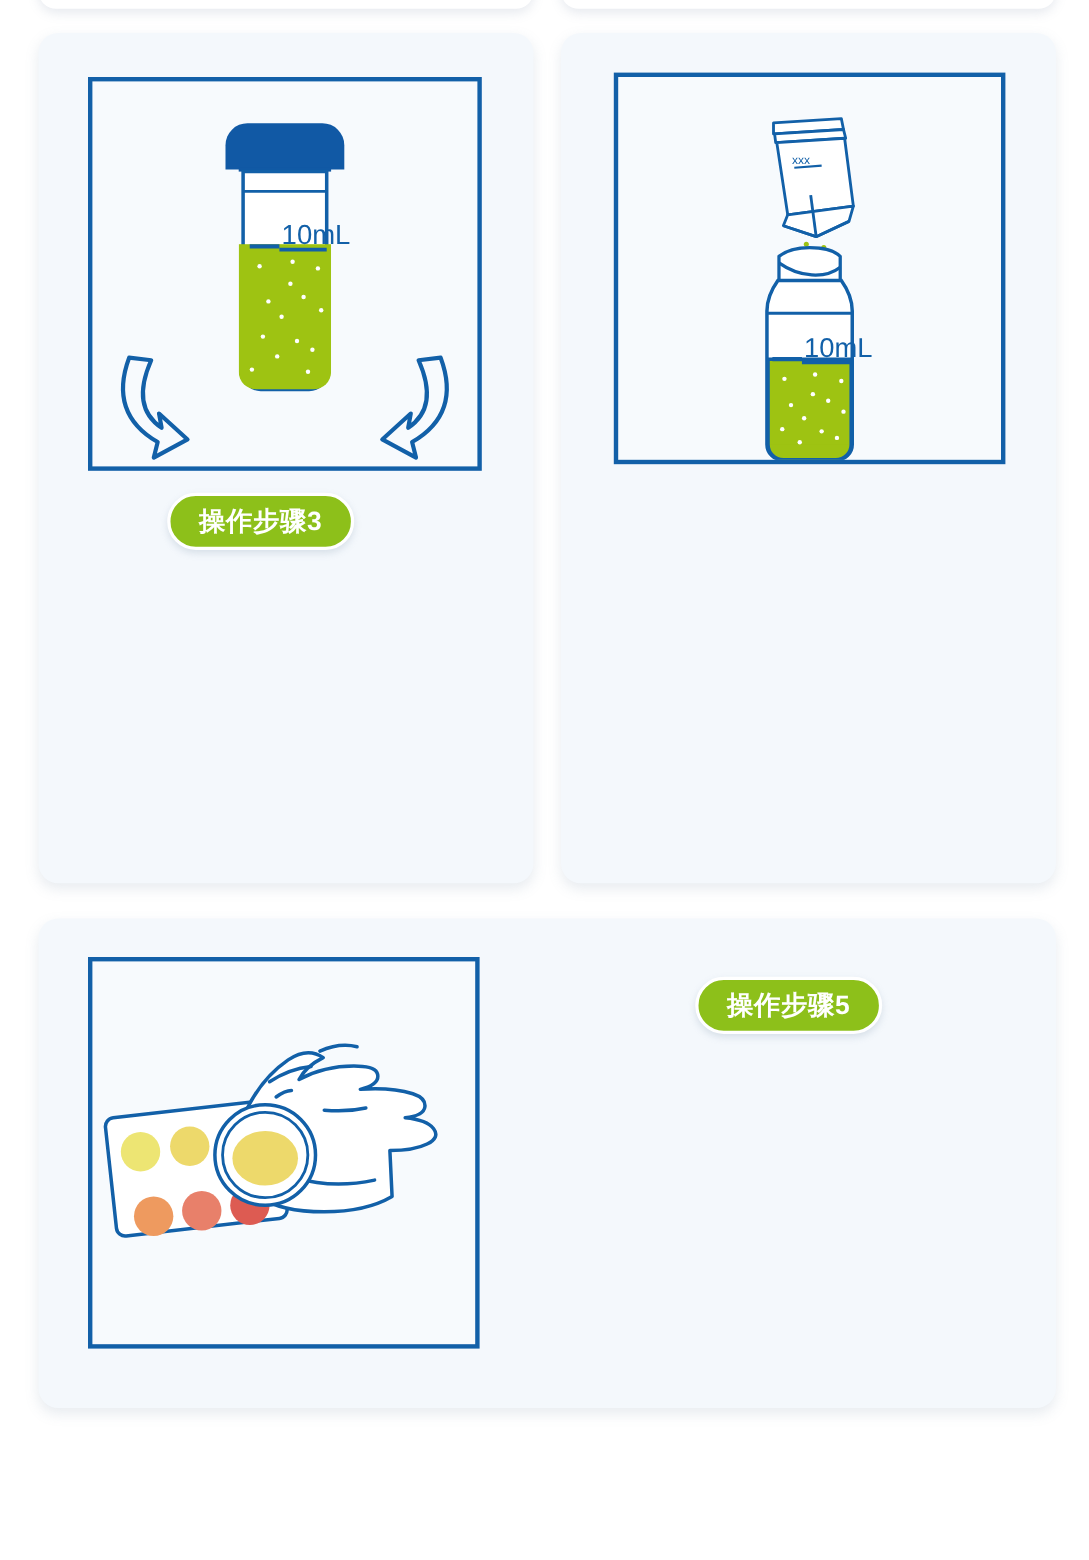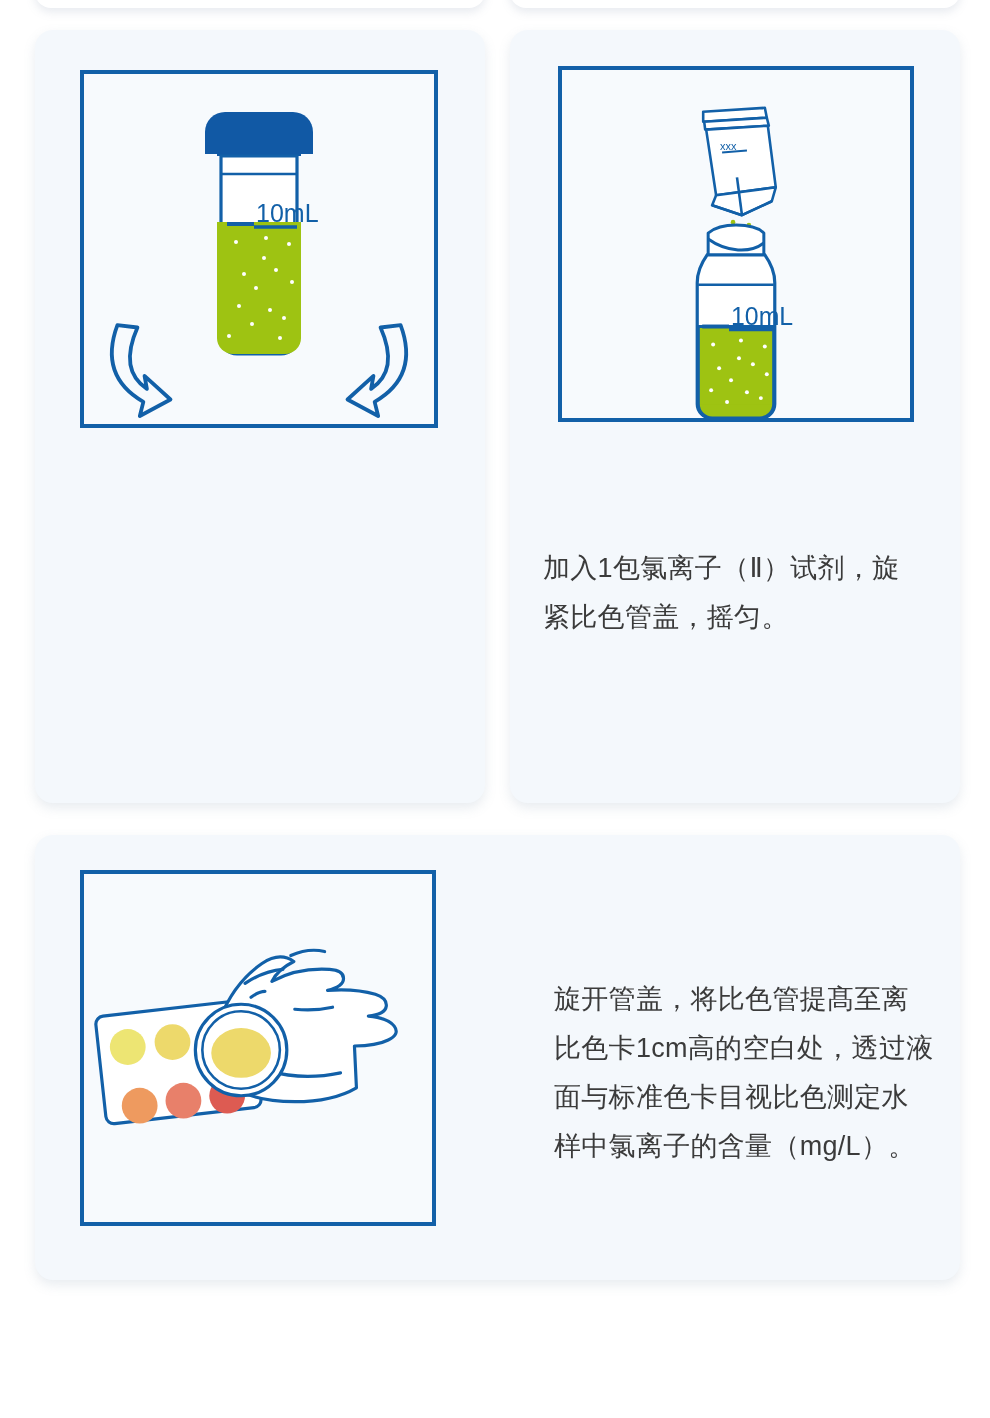--- a/index.html
+++ b/index.html
@@ -131,20 +131,21 @@
 
         <line x1="143" y1="150" x2="170" y2="150" stroke="#1260A8" stroke-width="4"></line>
         <line x1="170" y1="153" x2="213" y2="153" stroke="#1260A8" stroke-width="3.4"></line>
         <text x="172" y="148" font-family="Liberation Sans, sans-serif" font-size="25" fill="#1260A8">10mL</text>
 
         <path d="M47 75 q-16 36 8 52 l-2 -11 22 20 -26 14 3 -12 q-38 -22 -22 -65 z" transform="translate(-2,165) scale(1.18)" fill="none" stroke="#1260A8" stroke-width="3.2" stroke-linejoin="round"></path>
         <path d="M47 75 q-16 36 8 52 l-2 -11 22 20 -26 14 3 -12 q-38 -22 -22 -65 z" transform="translate(352,165) scale(-1.18,1.18)" fill="none" stroke="#1260A8" stroke-width="3.2" stroke-linejoin="round"></path>
       </svg>
     </div>
 
+    <div class="badge b3">操作步骤3</div>
 
   </div>
 
   <div class="card c4">
 
     <div class="frame f4">
       <svg viewBox="0 0 350 350" xmlns="http://www.w3.org/2000/svg">
         <defs>
           <clipPath id="tubeClip4">
             <path d="M136 150 h78 v130 a16 16 0 0 1 -16 16 h-46 a16 16 0 0 1 -16 -16 z"></path>
@@ -198,21 +199,20 @@
           <path d="M137 258 h76 v78 a14 14 0 0 1 -14 14 h-48 a14 14 0 0 1 -14 -14 z" fill="none" stroke="#1260A8" stroke-width="3.2"></path>
         </g>
 
         <line x1="141" y1="258" x2="168" y2="258" stroke="#1260A8" stroke-width="4"></line>
         <line x1="168" y1="261" x2="213" y2="261" stroke="#1260A8" stroke-width="3.4"></line>
         <text x="170" y="256" font-family="Liberation Sans, sans-serif" font-size="25" fill="#1260A8">10mL</text>
       </svg>
     </div>
 
 
-    <div class="body-text t4">加入1包氯离子（Ⅱ）试剂，旋紧比色管盖，摇匀。</div>
   </div>
 
   <div class="card c5">
 
     <div class="frame f5">
       <svg viewBox="0 0 350 350" xmlns="http://www.w3.org/2000/svg">
 
         <g>
           <path d="M12 152 a8 8 0 0 1 7 -9 l140 -16 a8 8 0 0 1 9 7 l10 92 a8 8 0 0 1 -7 9
                    l-140 16 a8 8 0 0 1 -9 -7 z" fill="#ffffff" stroke="#1260A8" stroke-width="3.2"></path>
@@ -240,17 +240,17 @@
         </g>
 
         <g>
           <circle cx="158" cy="177" r="46" fill="#ffffff" stroke="#1260A8" stroke-width="3.2"></circle>
           <circle cx="158" cy="177" r="39" fill="#ffffff" stroke="#1260A8" stroke-width="2.6"></circle>
           <ellipse cx="158" cy="180" rx="30" ry="25" fill="#EDD96B"></ellipse>
         </g>
       </svg>
     </div>
 
-
-    <div class="body-text t5">旋开管盖，将比色管提髙至离比色卡1cm高的空白处，透过液面与标准色卡目视比色测定水样中氯离子的含量（mg/L）。</div>
+    <div class="badge b5">操作步骤5</div>
+
   </div>
 
 </div>
 
 </body></html>

